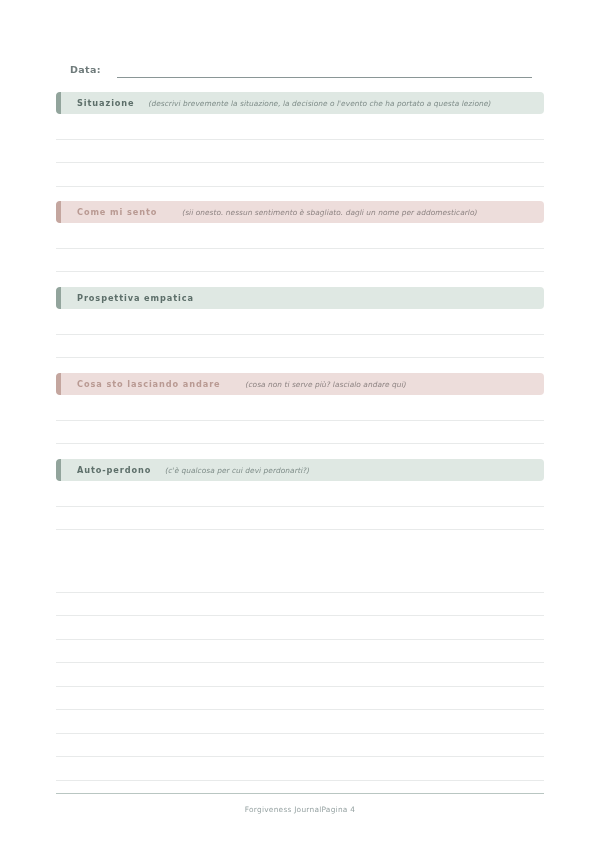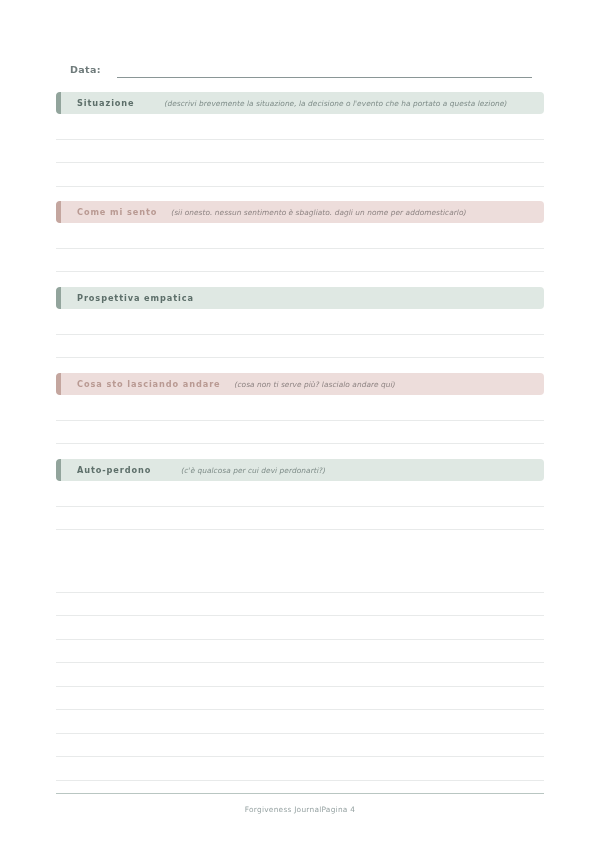--- a/index.html
+++ b/index.html
@@ -80,27 +80,27 @@
   }
   .sec-hint {
     margin-left: 14px;
     font-size: 7.4px;
     font-style: italic;
     letter-spacing: 0.05px;
     white-space: nowrap;
   }
 
   
-  .theme-green .sec-head { background: #dfe8e3; gap: 16px; }
+  .theme-green .sec-head { background: #dfe8e3; }
   .theme-green .accent   { background: #92a49c; }
   .theme-green .sec-title{ color: #5d6f6a; }
   .theme-green .sec-hint { color: #7e8c88; }
 
   
-  .theme-rose .sec-head { background: #eddddb; }
+  .theme-rose .sec-head { background: #eddddb; gap: 11px; }
   .theme-rose .accent   { background: #c4a69f; }
   .theme-rose .sec-title{ color: #b99a93; }
   .theme-rose .sec-hint { color: #8d8382; }
 
   
   .lines {
     position: absolute;
     left: 56px;
     width: 488px;
   }

